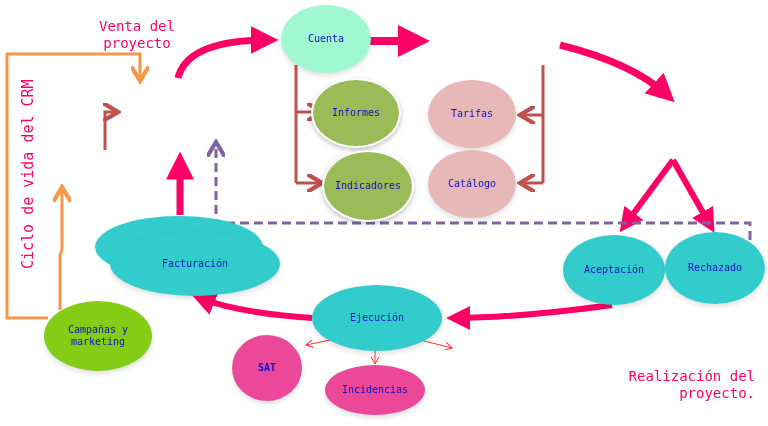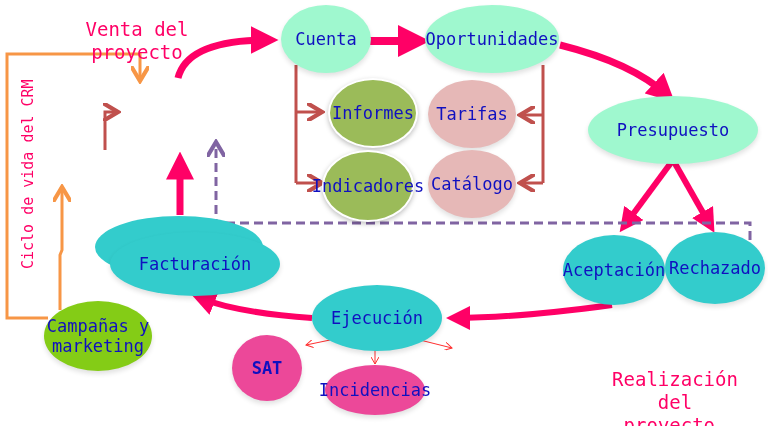--- a/index.html
+++ b/index.html
@@ -1,25 +1,25 @@
 <!DOCTYPE html>
 <html><head>
 <meta charset="utf-8">
 <style>
   html,body{margin:0;padding:0;background:#fff;}
   #stage{position:relative;width:768px;height:426px;overflow:hidden;background:#fff;font-family:"DejaVu Sans Mono","Liberation Mono",monospace;}
   svg{position:absolute;left:0;top:0;}
-  .node{position:absolute;border-radius:50%;display:flex;align-items:center;justify-content:center;text-align:center;color:#1010c0;font-size:17px;line-height:1.2;box-shadow:0 3px 5px rgba(0,0,0,0.12);}
+  .node{position:absolute;border-radius:50%;display:flex;align-items:center;justify-content:center;text-align:center;color:#1010c0;font-size:10px;line-height:1.2;box-shadow:0 3px 5px rgba(0,0,0,0.12);}
   .mint{background:#9ff8cf;}
   .olive{background:#9bbb59;border:2px solid #fff;box-shadow:0 2px 5px rgba(0,0,0,0.25);}
   .rose{background:#e6b8b7;}
   .teal{background:#33cccc;}
   .orange{background:#ec4899;}
   .lilac{background:#84cc16;}
-  .lbl{position:absolute;color:#ff0066;font-size:19px;text-align:center;line-height:1.2;}
+  .lbl{position:absolute;color:#ff0066;font-size:14px;text-align:center;line-height:1.2;}
   .vert{position:absolute;color:#ff0066;font-size:15px;transform:rotate(-90deg);transform-origin:center;white-space:nowrap;}
 </style>
 </head>
 <body>
 
 <div id="stage">
   <svg width="768" height="426" viewBox="0 0 768 426">
     <defs>
       <marker id="mPink" markerWidth="4" markerHeight="4" refX="2.5" refY="2" orient="auto">
           <path d="M0,0 L4,2 L0,4 z" fill="#ff0066"></path>
@@ -63,35 +63,33 @@
 
     <path d="M330,340 L306,345" fill="none" stroke="#ff3030" stroke-width="1" marker-end="url(#mRed)"></path>
     <path d="M375,348 L375,364" fill="none" stroke="#ff3030" stroke-width="1" marker-end="url(#mRed)"></path>
     <path d="M420,340 L452,348" fill="none" stroke="#ff3030" stroke-width="1" marker-end="url(#mRed)"></path>
   </svg>
 
   <div class="vert" style="left:-52px;top:180px;width:160px;text-align:center;">Ciclo de vida del CRM</div>
 
   <div class="lbl" style="left:82px;top:18px;width:110px;white-space:pre-line;">Venta del
 proyecto</div>
-  <div class="lbl" style="left:595px;top:368px;width:160px;white-space:pre-line;">Realización del
+  <div class="lbl" style="left:595px;top:368px;width:160px;white-space:pre-line;text-align:right;">Realización del
 proyecto.</div>
 
   <div class="node lilac" style="left:44px;top:301px;width:108px;height:70px;white-space:pre-line;">Campañas y
 marketing</div>
 
   <div class="node mint" style="left:281px;top:5px;width:90px;height:68px;">Cuenta</div>
-  <div class="node mint" style="left:425px;top:5px;width:134px;height:68px;">Oportunidades</div>
 
-  <div class="node olive" style="left:328px;top:78px;width:86px;height:66px;">Informes</div>
+  <div class="node olive" style="left:311px;top:78px;width:86px;height:66px;">Informes</div>
   <div class="node olive" style="left:322px;top:150px;width:88px;height:68px;">Indicadores</div>
   <div class="node rose" style="left:428px;top:80px;width:88px;height:68px;">Tarifas</div>
   <div class="node rose" style="left:428px;top:150px;width:88px;height:68px;">Catálogo</div>
 
-  <div class="node mint" style="left:588px;top:96px;width:170px;height:68px;">Presupuesto</div>
   <div class="node teal" style="left:563px;top:235px;width:102px;height:70px;">Aceptación</div>
   <div class="node teal" style="left:665px;top:232px;width:100px;height:72px;">Rechazado</div>
 
   <div class="node teal" style="left:312px;top:285px;width:130px;height:66px;">Ejecución</div>
   <div class="node teal" style="left:95px;top:216px;width:168px;height:62px;box-shadow:none;"></div>
   <div class="node teal" style="left:110px;top:232px;width:170px;height:64px;">Facturación</div>
 
   <div class="node orange" style="left:232px;top:335px;width:70px;height:66px;color:#1010c0;font-weight:bold;">SAT</div>
   <div class="node orange" style="left:325px;top:365px;width:100px;height:50px;">Incidencias</div>
 </div>

